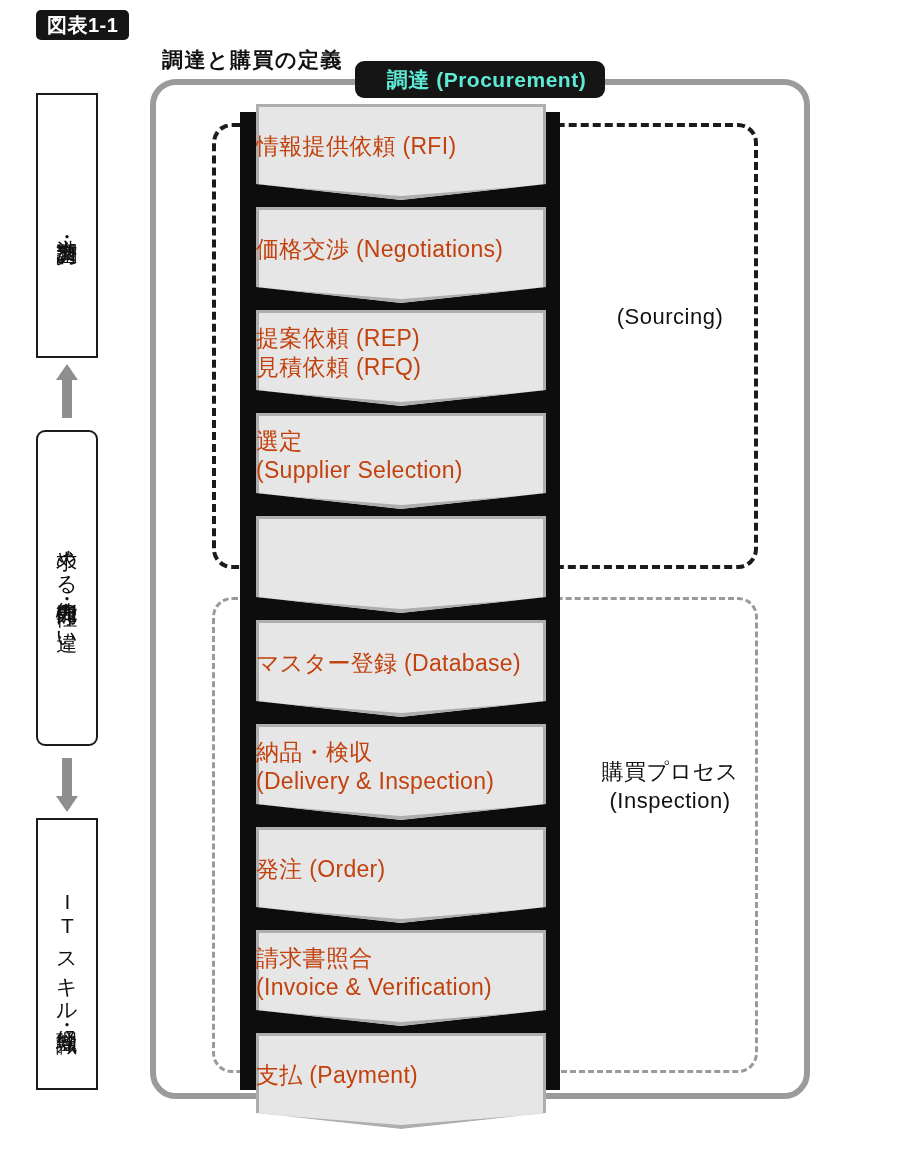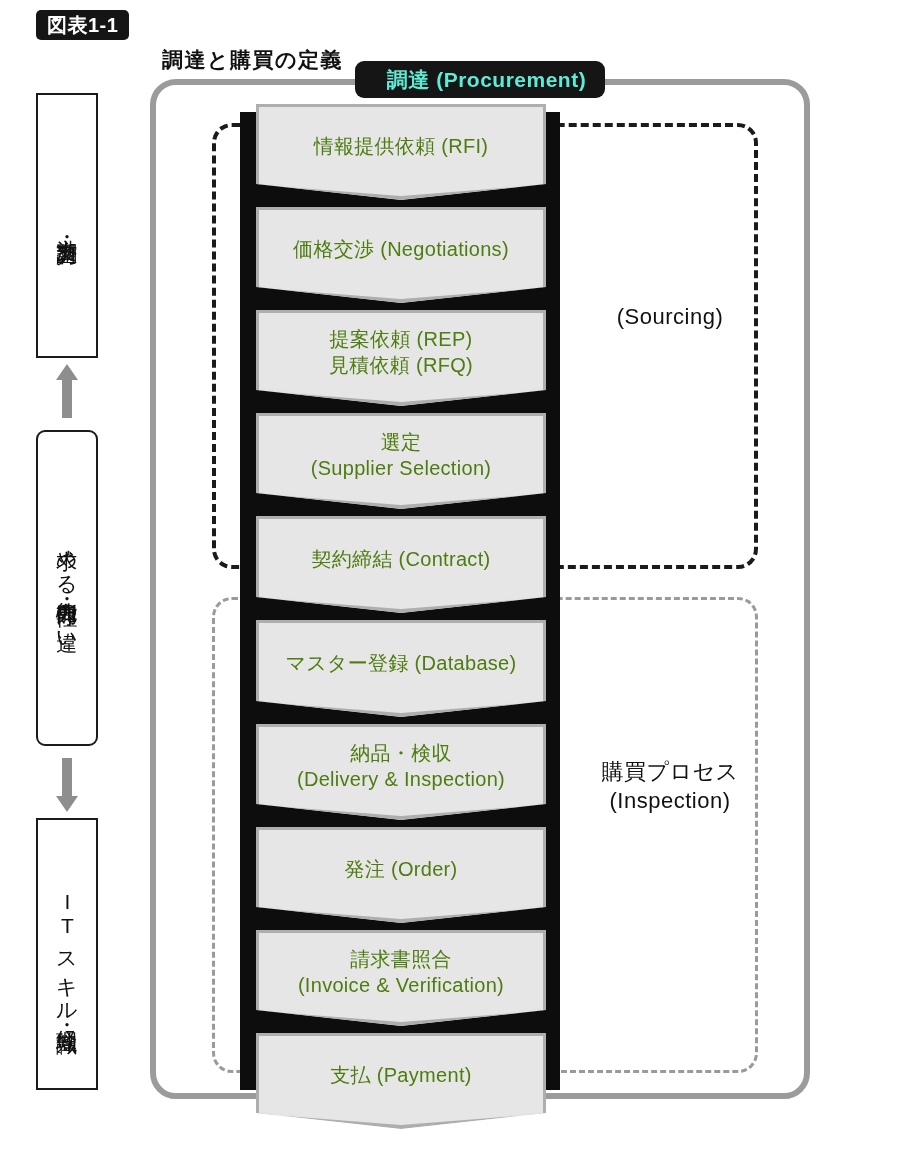--- a/index.html
+++ b/index.html
@@ -189,25 +189,24 @@
     inset: 0;
     background: #aeaeae;
     -webkit-clip-path: polygon(0 0, 100% 0, 100% calc(100% - 16px), 50% 100%, 0 calc(100% - 16px), 0 0, 3px 3px, 3px calc(100% - 15px), 50% calc(100% - 4px), calc(100% - 3px) calc(100% - 15px), calc(100% - 3px) 3px, 3px 3px);
     clip-path: polygon(0 0, 100% 0, 100% calc(100% - 16px), 50% 100%, 0 calc(100% - 16px), 0 0, 3px 3px, 3px calc(100% - 15px), 50% calc(100% - 4px), calc(100% - 3px) calc(100% - 15px), calc(100% - 3px) 3px, 3px 3px);
     pointer-events: none;
   }
   .step-label {
     position: relative;
     z-index: 2;
     width: 100%;
-    text-align: center;
-    font-size: 20px;
+    font-size: 23px;
     line-height: 1.28;
     letter-spacing: 0.3px;
-    color: #4d7c0f;
+    color: #c2410c;
     padding-bottom: 10px;
     box-sizing: border-box;
   }
   .step-label .ln { display: block; }
 
   .h-96  { height: 96px; }
   .h-97  { height: 97px; }
 </style>
 </head>
 <body>
@@ -289,23 +288,20 @@
   <div class="step h-96">
     <div class="step-inner"></div>
     <div class="step-label">
       <span class="ln">選定</span>
       <span class="ln">(Supplier  Selection)</span>
     </div>
   </div>
 
   <div class="step h-97">
     <div class="step-inner"></div>
-    <div class="step-label">
-      <span class="ln">契約締結 (Contract)</span>
-    </div>
   </div>
 
   <div class="step h-97">
     <div class="step-inner"></div>
     <div class="step-label">
       <span class="ln">マスター登録 (Database)</span>
     </div>
   </div>
 
   <div class="step h-96">

